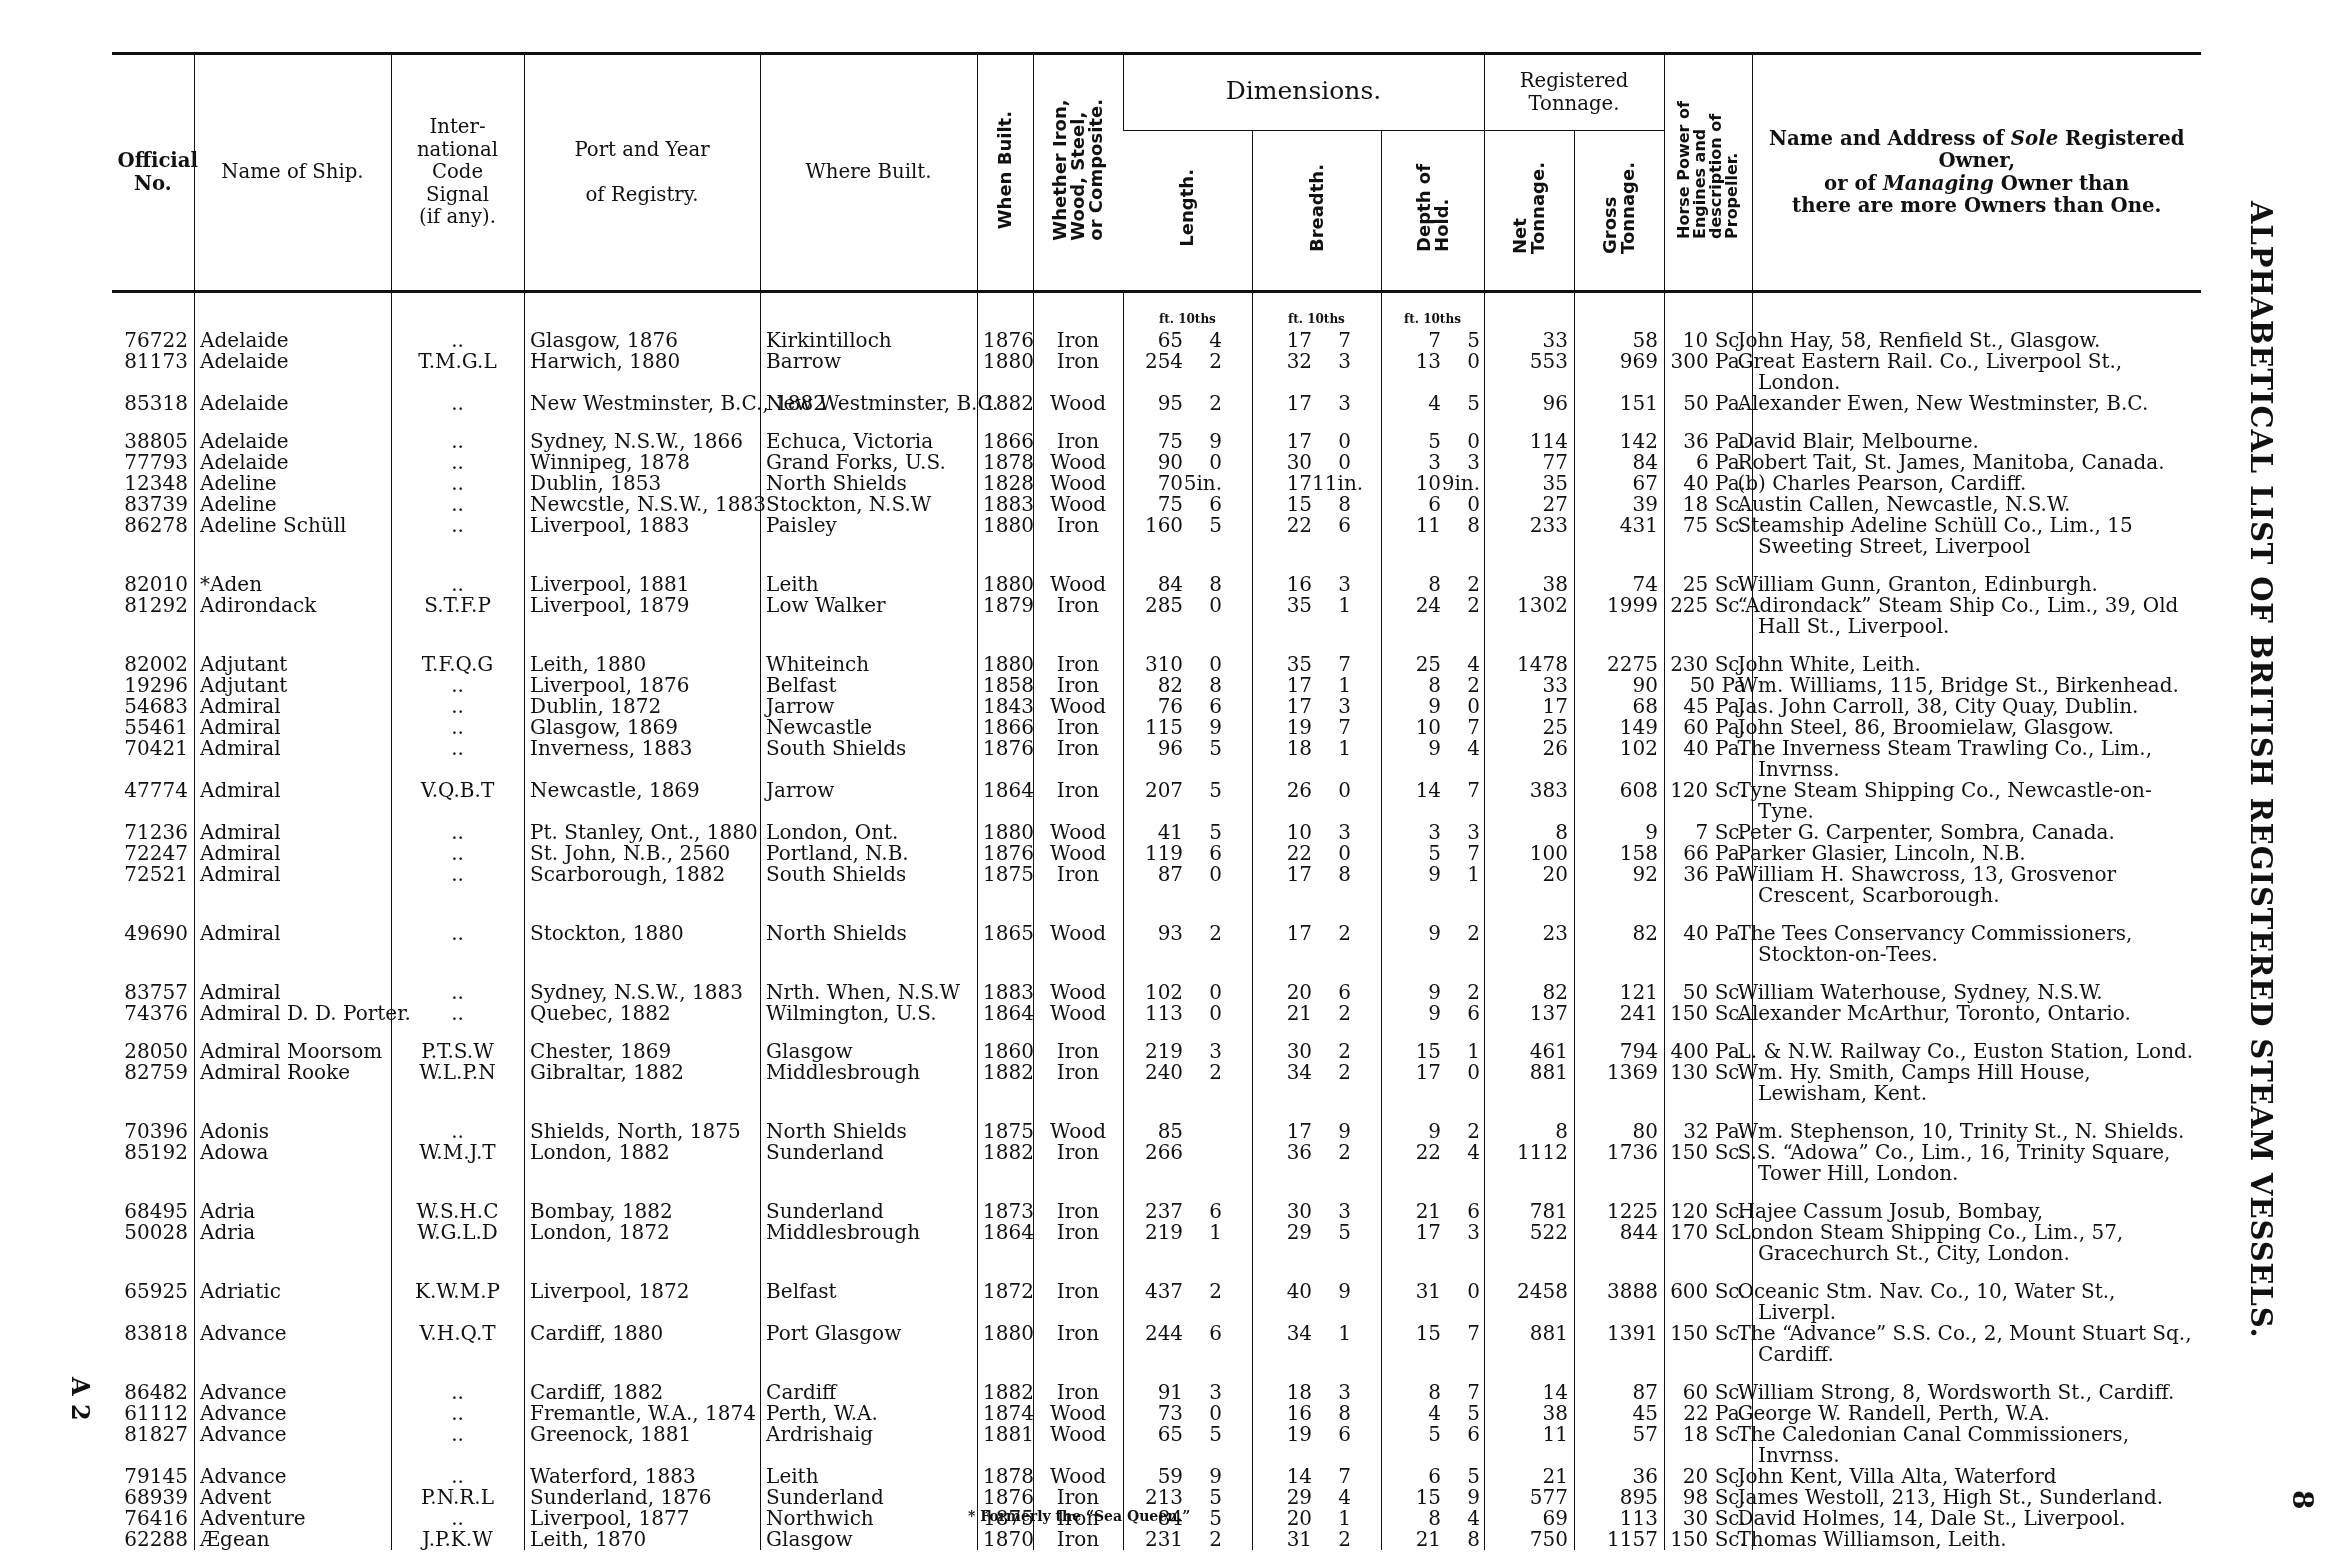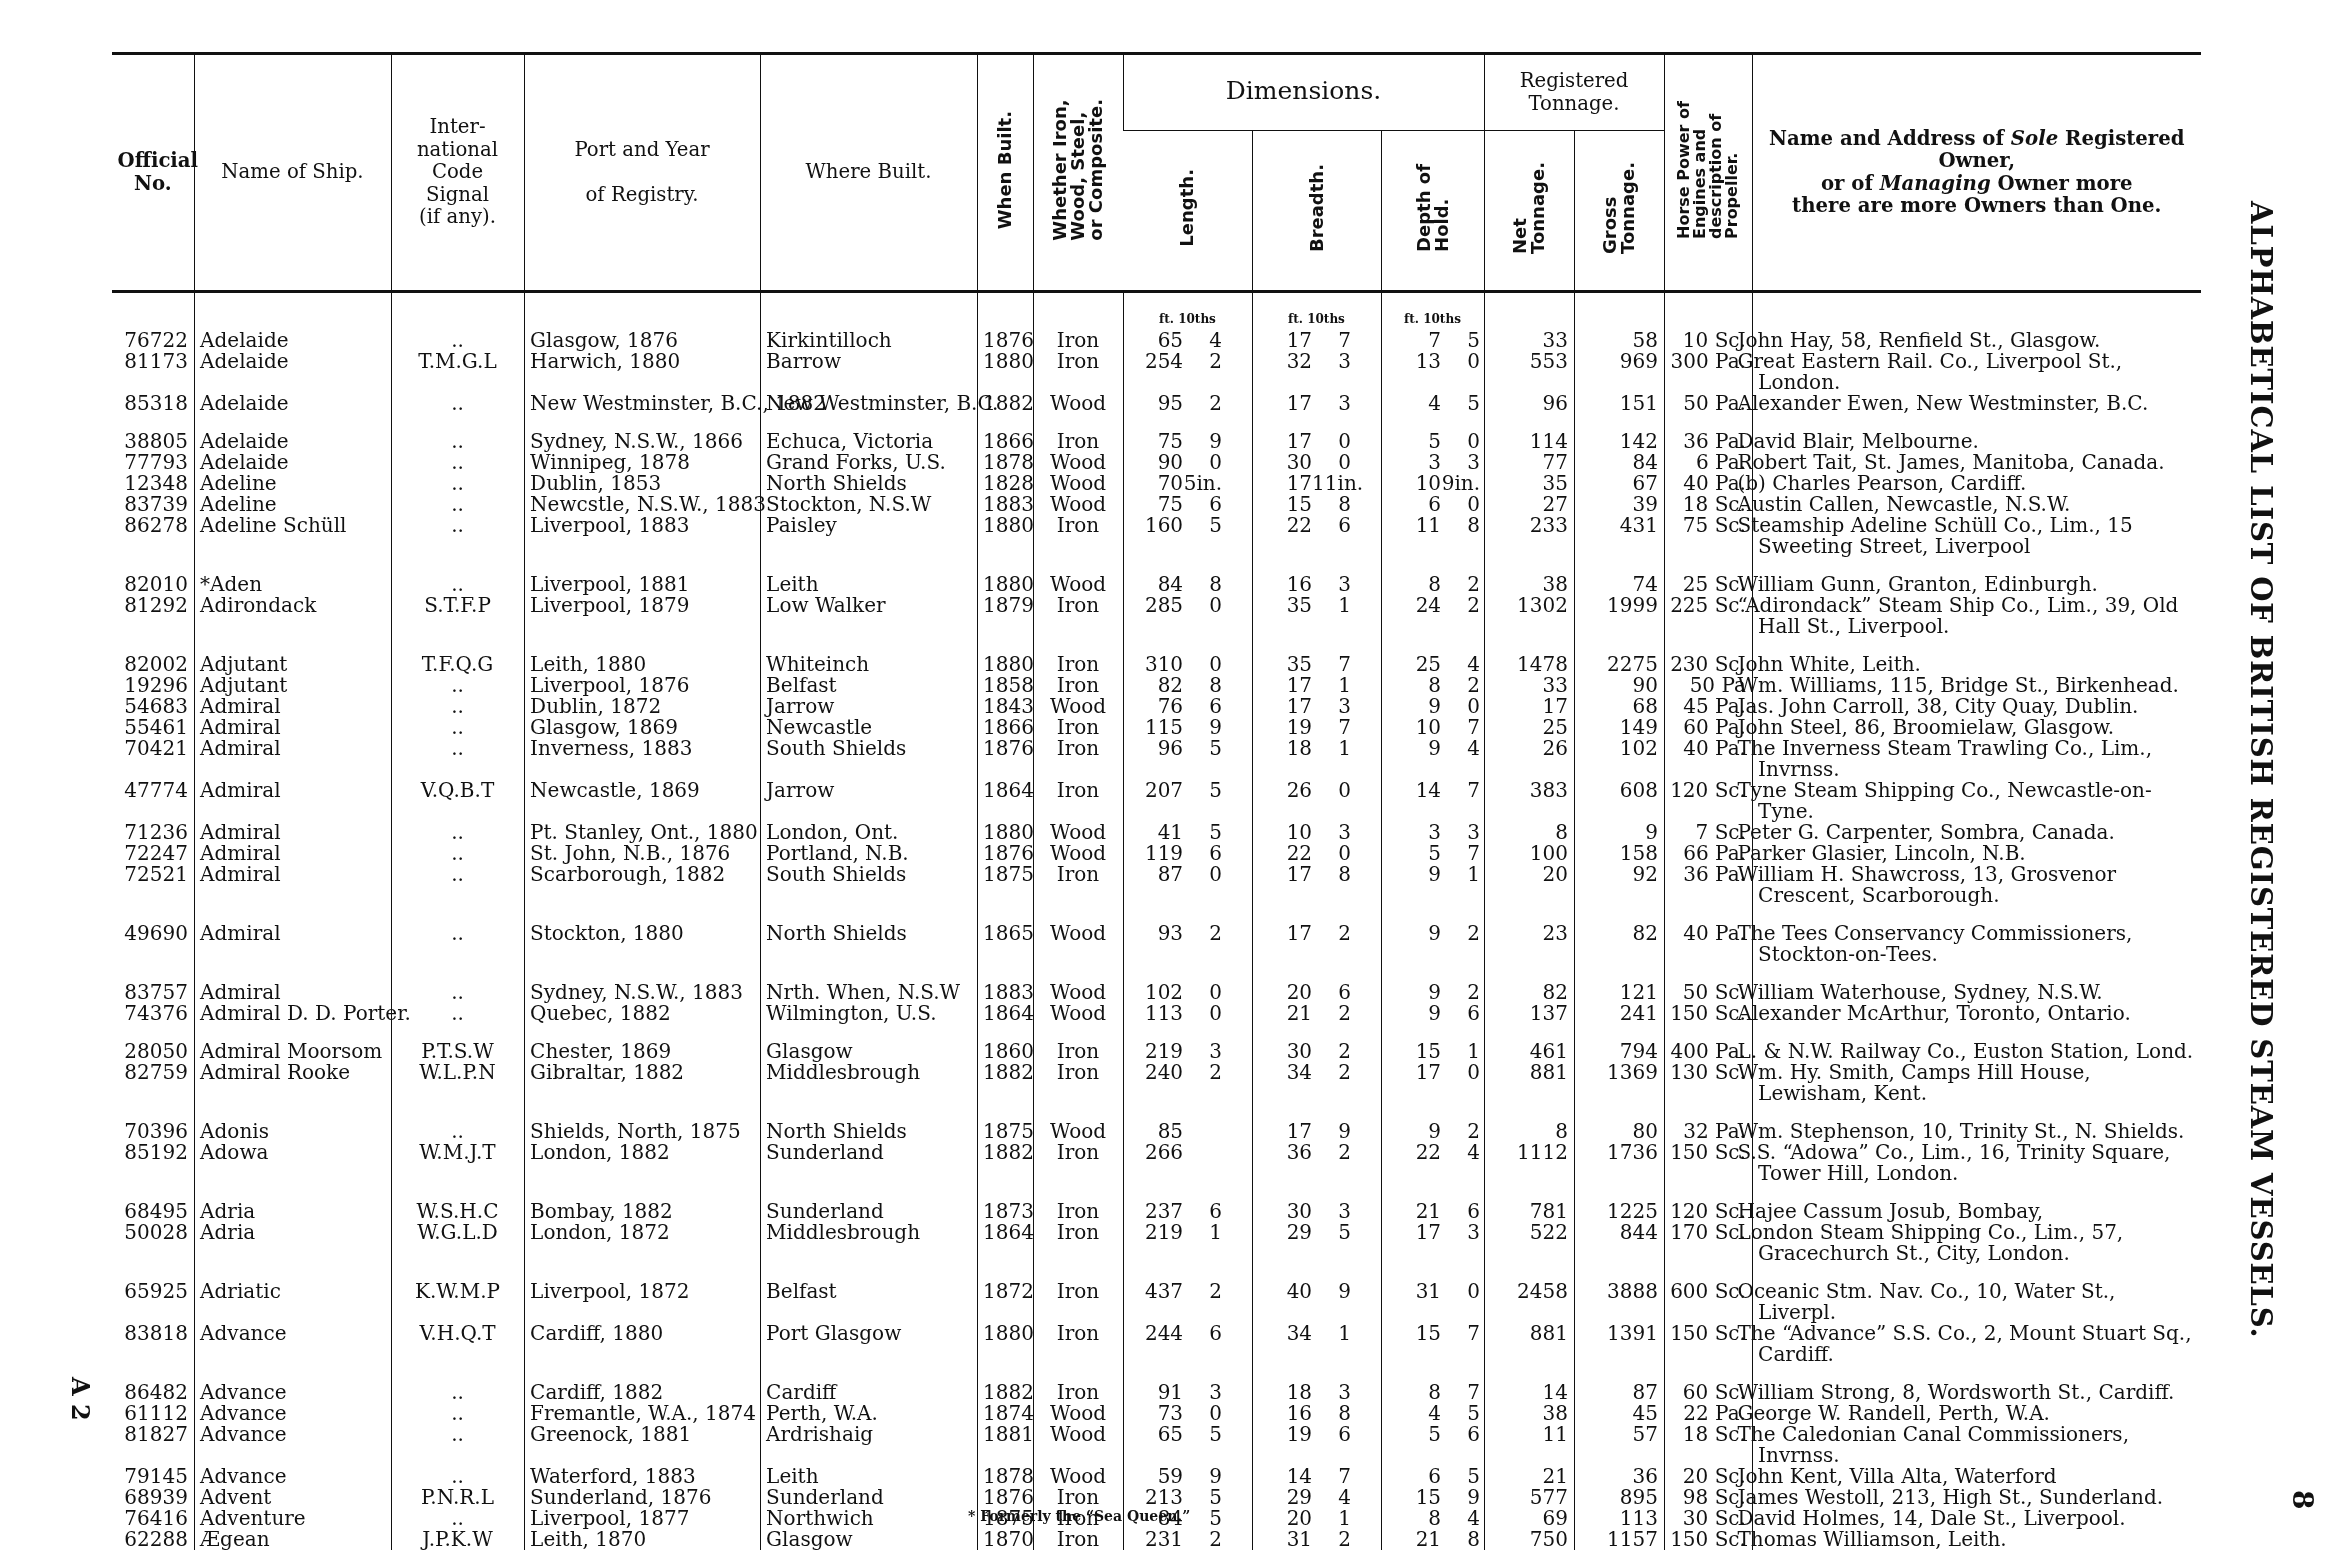--- a/index.html
+++ b/index.html
@@ -80,21 +80,21 @@
 Wood, Steel,
 or Composite.</span></th>
         <th colspan="3" class="group"><span class="normal" style="font-weight:normal;font-size:25px">Dimensions.</span></th>
         <th colspan="2" class="group"><span class="normal" style="font-weight:normal">Registered Tonnage.</span></th>
         <th rowspan="2"><span class="vert" style="font-size:16px;line-height:16px">Horse Power of
 Engines and
 description of
 Propeller.</span></th>
         <th rowspan="2" class="owner-h">
           <div><span>Name and Address of </span><i>Sole</i><span> Registered Owner,</span></div>
-          <div><span>or of </span><i>Managing</i><span> Owner more</span></div>
+          <div><span>or of </span><i>Managing</i><span> Owner than</span></div>
           <div>there are more Owners than One.</div>
         </th>
       </tr>
       <tr class="bottom">
         <th class="hsub"><span class="vert">Length.</span></th>
         <th class="hsub"><span class="vert">Breadth.</span></th>
         <th class="hsub"><span class="vert">Depth of
 Hold.</span></th>
         <th class="hsub"><span class="vert">Net
 Tonnage.</span></th>
@@ -388,21 +388,21 @@
           <td class="dim"><span class="ft">3</span><span class="tn">3</span></td>
           <td class="num">8</td>
           <td class="num">9</td>
           <td class="hp">7 Sc.</td>
           <td class="owner">Peter G. Carpenter, Sombra, Canada.</td>
         </tr>
         <tr>
           <td class="num">72247</td>
           <td>Admiral</td>
           <td class="ctr">..</td>
-          <td>St. John, N.B., 1876</td>
+          <td>St. John, N.B., 2560</td>
           <td>Portland, N.B.</td>
           <td class="ctr">1876</td>
           <td class="ctr">Wood</td>
           <td class="dim"><span class="ft">119</span><span class="tn">6</span></td>
           <td class="dim"><span class="ft">22</span><span class="tn">0</span></td>
           <td class="dim"><span class="ft">5</span><span class="tn">7</span></td>
           <td class="num">100</td>
           <td class="num">158</td>
           <td class="hp">66 Pa.</td>
           <td class="owner">Parker Glasier, Lincoln, N.B.</td>

